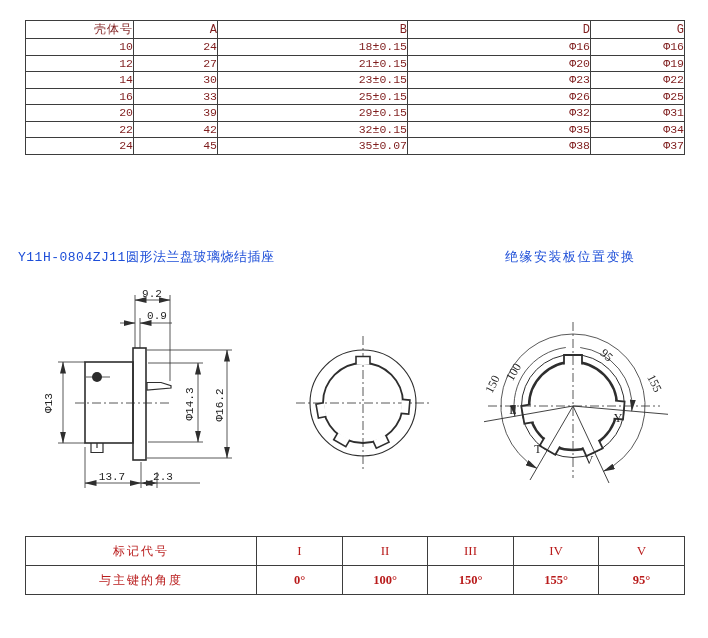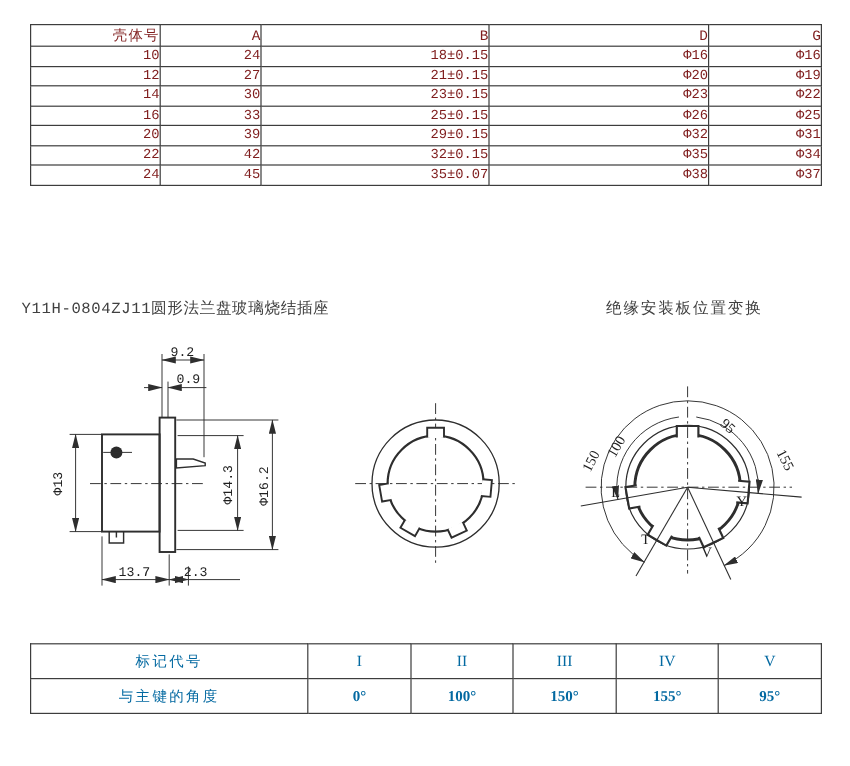--- a/index.html
+++ b/index.html
@@ -7,26 +7,26 @@
         font-family:"Liberation Sans",sans-serif;color:#222;}
   
   table{border-collapse:collapse;table-layout:fixed;}
   .t-top{position:absolute;left:25px;top:20px;width:659px;}
   .t-top th,.t-top td{border:1px solid #3d3d3d;text-align:right;padding:0;color:#7f1d1d;}
   .t-top th{height:17px;font:12px "Liberation Mono",monospace;font-weight:normal;}
   .t-top th.cjk{font-family:"Liberation Sans",sans-serif;letter-spacing:1px;}
   .t-top td{height:15.5px;font:11.5px "Liberation Mono",monospace;}
   
   .t-bottom{position:absolute;left:25px;top:536px;width:659px;}
-  .t-bottom th,.t-bottom td{border:1px solid #3d3d3d;height:28px;text-align:center;padding:0;color:#0369a1;}
+  .t-bottom th,.t-bottom td{border:1px solid #3d3d3d;height:28px;text-align:center;padding:0;color:#b91c1c;}
   .t-bottom th{font:12px "Liberation Sans",sans-serif;font-weight:normal;letter-spacing:2px;}
   .t-bottom td{font:13px "Liberation Serif",serif;}
   .t-bottom tr.br2 td{font-weight:bold;font-size:12.5px;}
   
-  .title{position:absolute;top:248px;font:13px "Liberation Mono",monospace;color:#404040;letter-spacing:.5px;white-space:nowrap;}
+  .title{position:absolute;top:248px;font:13px "Liberation Mono",monospace;color:#1d4ed8;letter-spacing:.5px;white-space:nowrap;}
   .title-left{left:18px;}
   .title-right{left:505px;letter-spacing:1.5px;}
   
   .drawings{position:absolute;left:0;top:278px;}
   .thick{stroke:#2e2e2e;stroke-width:1.6;fill:none;}
   .med{stroke:#2e2e2e;stroke-width:1.2;fill:none;}
   .thin{stroke:#2e2e2e;stroke-width:.8;fill:none;}
   .ring1{stroke:#2e2e2e;stroke-width:1.8;fill:none;}
   .ring2{stroke:#2e2e2e;stroke-width:2.4;fill:none;}
   .tabm{fill:#fff;stroke:#2e2e2e;stroke-width:1.6;}

